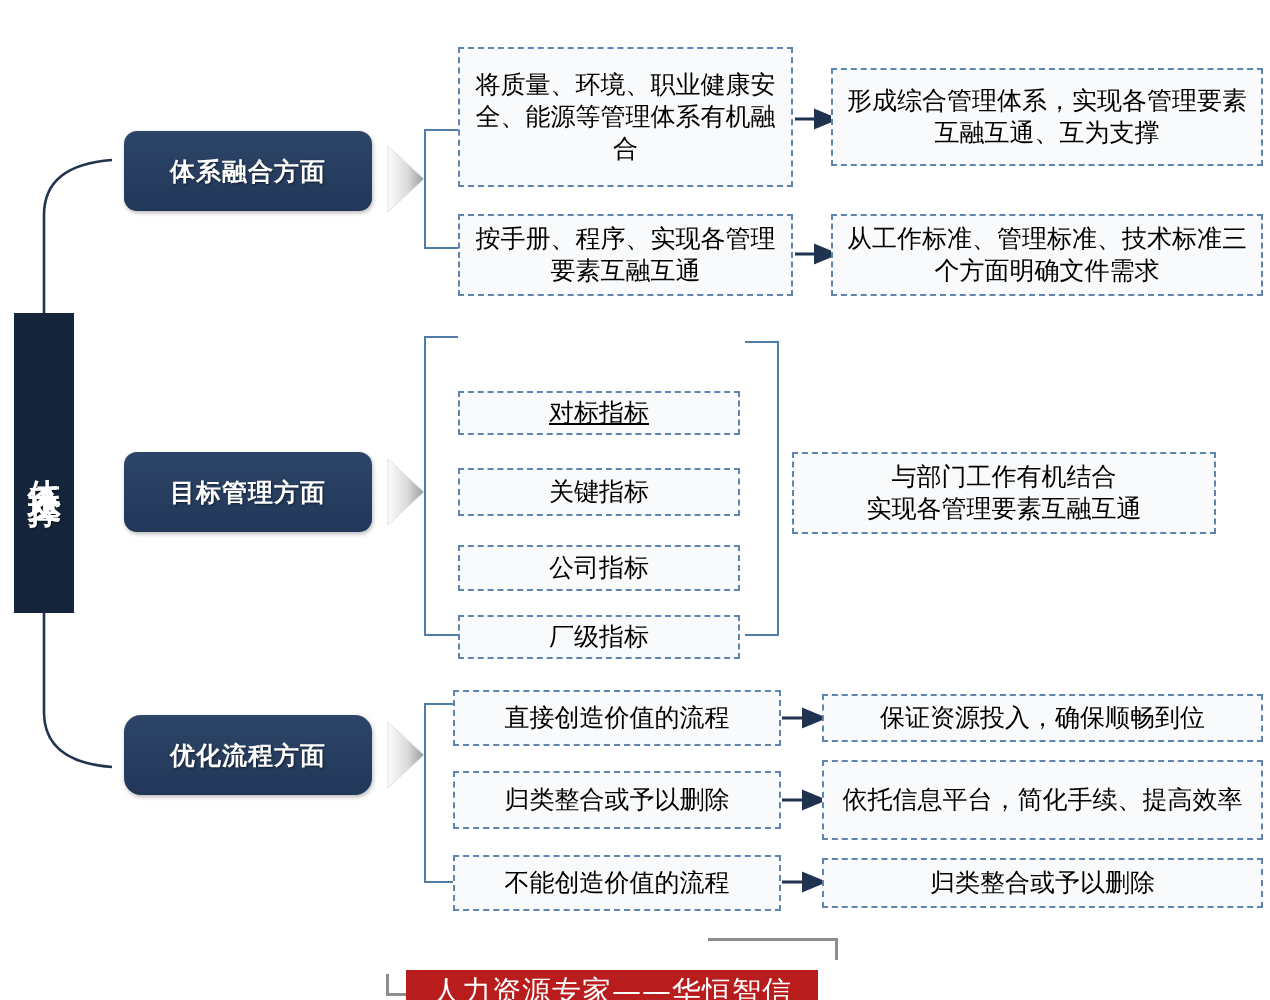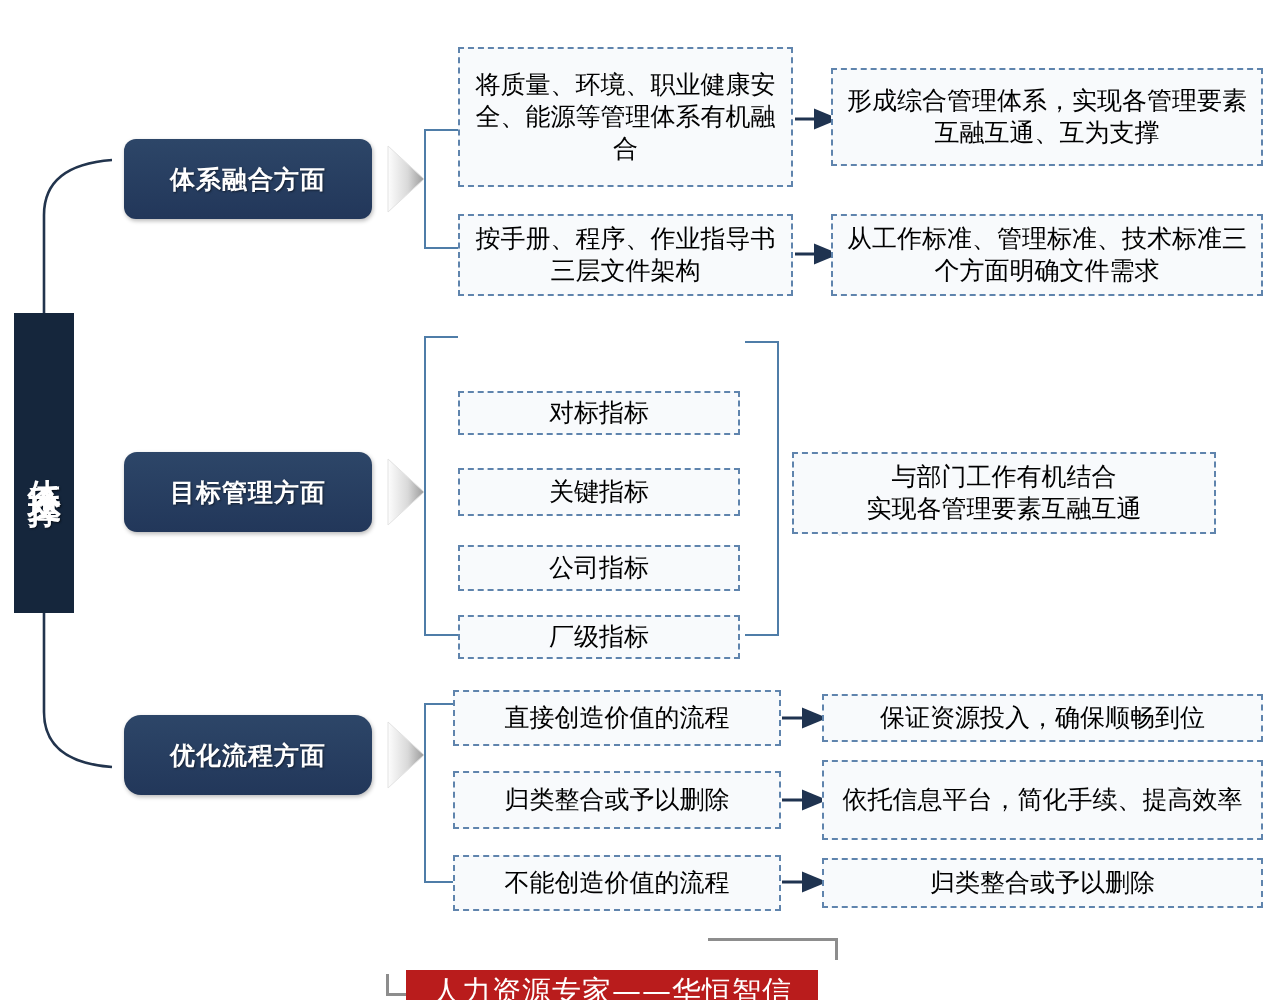--- a/index.html
+++ b/index.html
@@ -194,38 +194,38 @@
     <line x1="795" y1="254" x2="836" y2="254" stroke="#1f3350" stroke-width="3" marker-end="url(#navyArrow)"></line>
     <line x1="782" y1="718" x2="824" y2="718" stroke="#1f3350" stroke-width="3" marker-end="url(#navyArrow)"></line>
     <line x1="782" y1="800" x2="824" y2="800" stroke="#1f3350" stroke-width="3" marker-end="url(#navyArrow)"></line>
     <line x1="782" y1="882" x2="824" y2="882" stroke="#1f3350" stroke-width="3" marker-end="url(#navyArrow)"></line>
   </svg>
 
   <div class="banner">
     <div class="banner-text">体系支撑</div>
   </div>
 
-  <div class="cat" style="left:124px; top:139px;border-radius:12px;">
+  <div class="cat" style="left:124px; top:131px;">
     <span class="cat-label">体系融合方面</span>
   </div>
   <div class="bracket" style="left:424px; top:129px; width:34px; height:120px;"></div>
 
   <div class="dbox" style="left:458px; top:47px; width:335px; height:140px;">将质量、环境、职业健康安全、能源等管理体系有机融合</div>
   <div class="dbox" style="left:831px; top:68px; width:432px; height:98px;">形成综合管理体系，实现各管理要素互融互通、互为支撑</div>
 
-  <div class="dbox" style="left:458px; top:214px; width:335px; height:82px;">按手册、程序、作业指导书三层文件架构</div>
+  <div class="dbox" style="left:458px; top:214px; width:335px; height:82px;">按手册、程序、实现各管理要素互融互通</div>
   <div class="dbox" style="left:831px; top:214px; width:432px; height:82px;">从工作标准、管理标准、技术标准三个方面明确文件需求</div>
 
   <div class="cat" style="left:124px; top:452px;">
     <span class="cat-label">目标管理方面</span>
   </div>
   <div class="bracket" style="left:424px; top:336px; width:34px; height:300px;"></div>
   <div class="bracket-r" style="left:745px; top:341px; width:34px; height:295px;"></div>
 
-  <div class="dbox small" style="left:458px; top:391px; width:282px; height:44px;">对标指标</div>
+  <div class="dbox small" style="left:458px; top:391px; width:282px; height:44px;text-decoration:underline;">对标指标</div>
   <div class="dbox small" style="left:458px; top:468px; width:282px; height:48px;">关键指标</div>
   <div class="dbox small" style="left:458px; top:545px; width:282px; height:46px;">公司指标</div>
   <div class="dbox small" style="left:458px; top:615px; width:282px; height:44px;">厂级指标</div>
 
   <div class="dbox" style="left:792px; top:452px; width:424px; height:82px; flex-direction:column;">
     <span>与部门工作有机结合</span>
     <span>实现各管理要素互融互通</span>
   </div>
 
   <div class="cat" style="left:124px; top:715px;border-radius:17px;">

